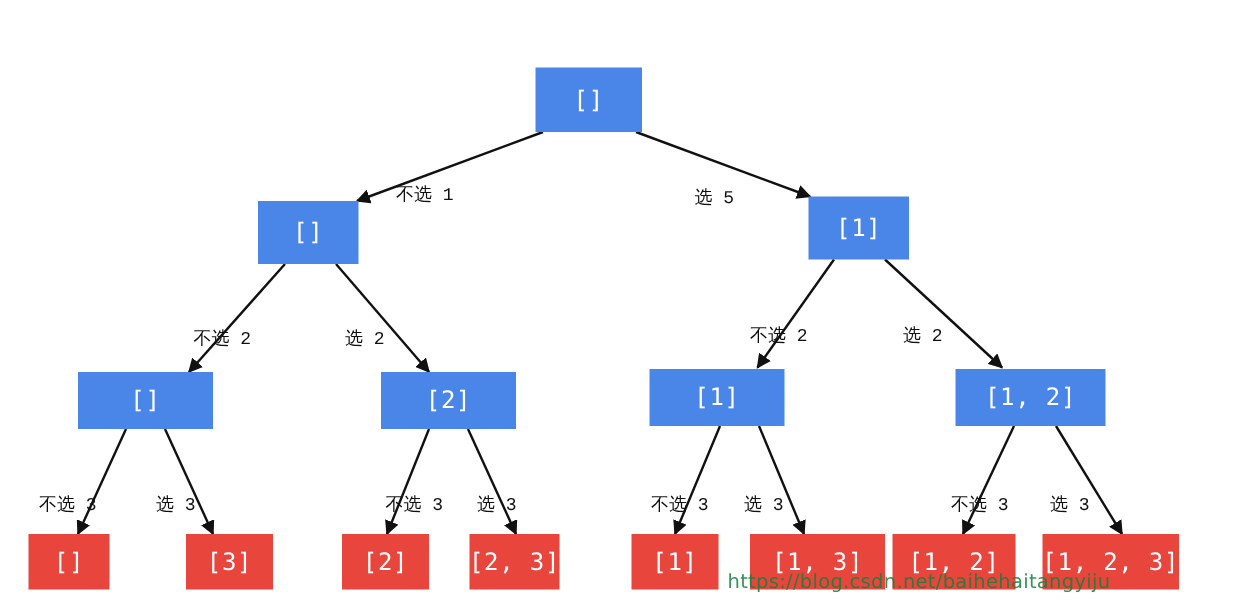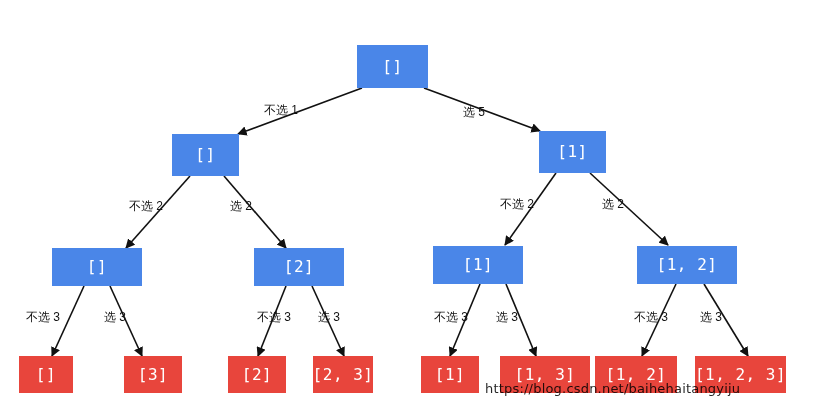--- a/index.html
+++ b/index.html
@@ -40,31 +40,32 @@
     line-height: 1;
   }
   .node.blue {
     background: #4a86e8;
   }
   .node.red {
     background: #e8453c;
   }
   .edge-label {
     position: absolute;
-    font-family: Liberation Sans, sans-serif;
+    font-family: Liberation Mono, monospace;
     font-size: 12px;
     color: #111111;
     white-space: nowrap;
     line-height: 1;
+    margin-top: 20px;
   }
   .watermark {
     position: absolute;
     font-family: "DejaVu Sans", "Liberation Sans", sans-serif;
     font-size: 13px;
-    color: #000000;
+    color: #15803d;
     white-space: nowrap;
     letter-spacing: 0.2px;
     opacity: 0.85;
   }
 </style>
 </head>
 <body>
 
 <div id="diagram-root">
 

